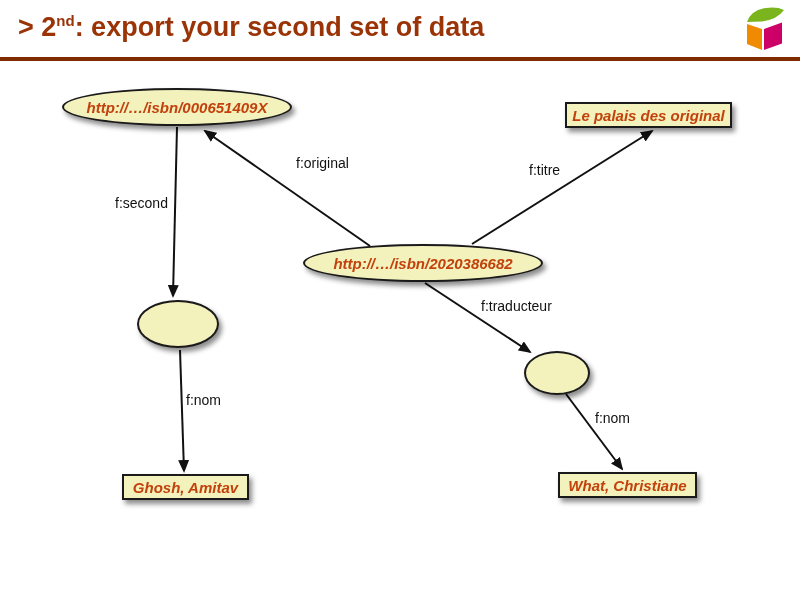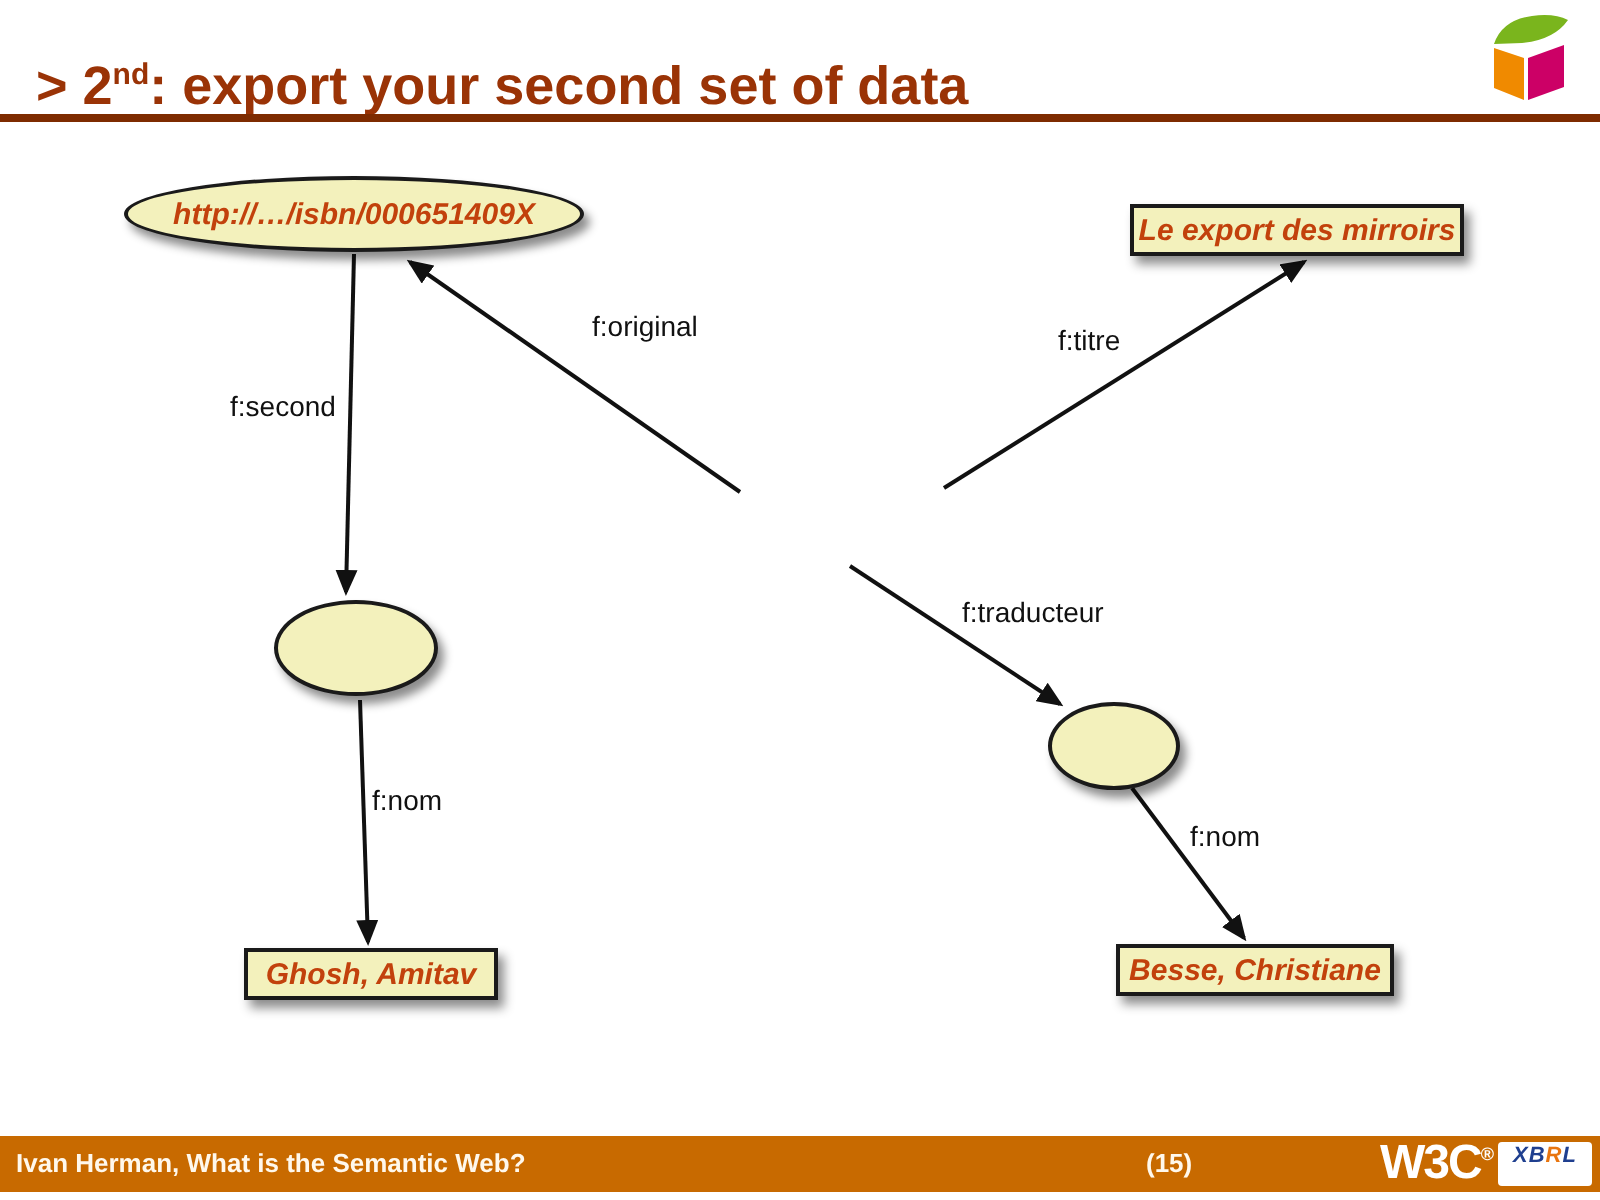--- a/index.html
+++ b/index.html
@@ -3,21 +3,21 @@
 <meta charset="utf-8">
 <style>
   html,body { margin:0; padding:0; background:#fff; }
   .slide {
     position:relative; width:800px; height:600px; background:#ffffff;
     font-family:"Liberation Sans", sans-serif; overflow:hidden;
   }
 
   
   .title {
-    position:absolute; left:18px; top:28px; margin:0;
+    position:absolute; left:18px; top:12px; margin:0;
     color:var(--title,#9A3306); font-size:27px; font-weight:bold; letter-spacing:0;
   }
   .title sup { font-size:15px; line-height:0; }
   .header-rule {
     position:absolute; left:0; top:57px; width:800px; height:4px;
     background:var(--header-rule,#7E2B00);
   }
   .cube-logo { position:absolute; left:740px; top:4px; width:50px; height:52px; }
 
   
@@ -82,42 +82,33 @@
     <line x1="370" y1="246" x2="205" y2="131" stroke="#111" stroke-width="2" marker-end="url(#ah)"></line>
     <line x1="472" y1="244" x2="652" y2="131" stroke="#111" stroke-width="2" marker-end="url(#ah)"></line>
     <line x1="177" y1="127" x2="173" y2="296" stroke="#111" stroke-width="2" marker-end="url(#ah)"></line>
     <line x1="180" y1="350" x2="184" y2="471" stroke="#111" stroke-width="2" marker-end="url(#ah)"></line>
     <line x1="425" y1="283" x2="530" y2="352" stroke="#111" stroke-width="2" marker-end="url(#ah)"></line>
     <line x1="566" y1="394" x2="622" y2="469" stroke="#111" stroke-width="2" marker-end="url(#ah)"></line>
   </svg>
 
   <div class="node ellipse" style="left:62px; top:88px; width:230px; height:38px;">http://…/isbn/000651409X</div>
 
-  <div class="node" style="left:565px; top:102px; width:167px; height:26px;">Le export des mirroirs</div>
+  <div class="node" style="left:565px; top:102px; width:167px; height:26px;">Le palais des original</div>
 
+  <div class="node ellipse" style="left:303px; top:244px; width:240px; height:38px;">http://…/isbn/2020386682</div>
 
   <div class="node ellipse" style="left:137px; top:300px; width:82px; height:48px;"></div>
 
   <div class="node ellipse" style="left:524px; top:351px; width:66px; height:44px;"></div>
 
   <div class="node" style="left:122px; top:474px; width:127px; height:26px;">Ghosh, Amitav</div>
 
-  <div class="node" style="left:558px; top:472px; width:139px; height:26px;">Besse, Christiane</div>
+  <div class="node" style="left:558px; top:472px; width:139px; height:26px;">What, Christiane</div>
 
   <div class="edge-label" style="left:296px; top:155px;">f:original</div>
   <div class="edge-label" style="left:508px; top:162px;margin-left:21px;">f:titre</div>
   <div class="edge-label" style="left:115px; top:195px;">f:second</div>
   <div class="edge-label" style="left:186px; top:392px;">f:nom</div>
   <div class="edge-label" style="left:481px; top:298px;">f:traducteur</div>
   <div class="edge-label" style="left:595px; top:410px;">f:nom</div>
 
-  <div class="footer">
-    <span class="credit">Ivan Herman, What is the Semantic Web?</span>
-    <span class="page-number">(15)</span>
-    <span class="w3c-logo"><span>W3C</span><sup>®</sup></span>
-    <span class="xbrl-logo">
-      <span class="xbrl-text"><span>XB</span><span class="r">R</span><span>L</span></span>
-      <span class="xbrl-stripe"></span>
-      <span class="xbrl-stripe thin"></span>
-    </span>
-  </div>
 
 </div>
 
 </body></html>

